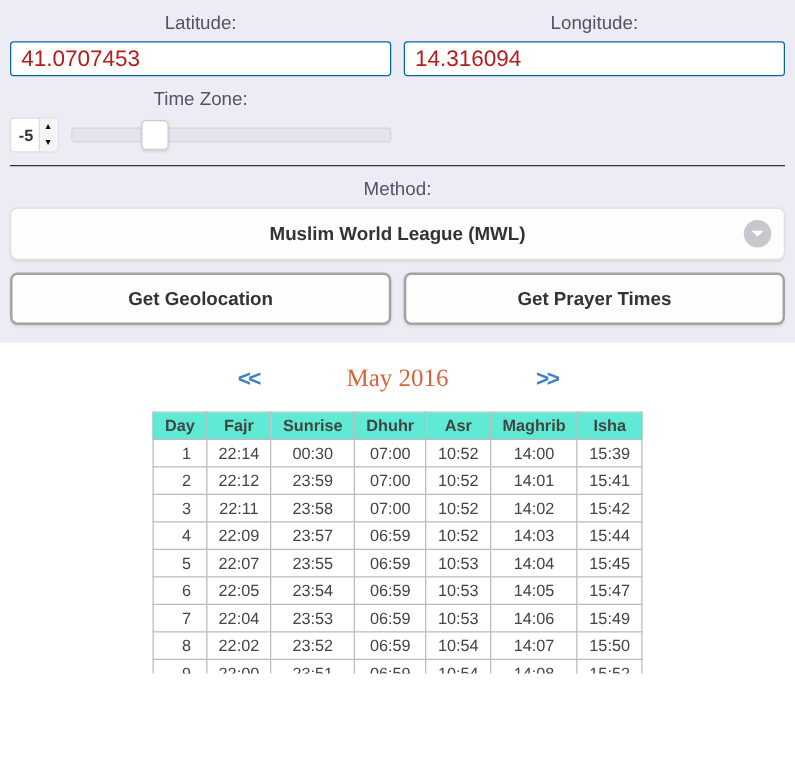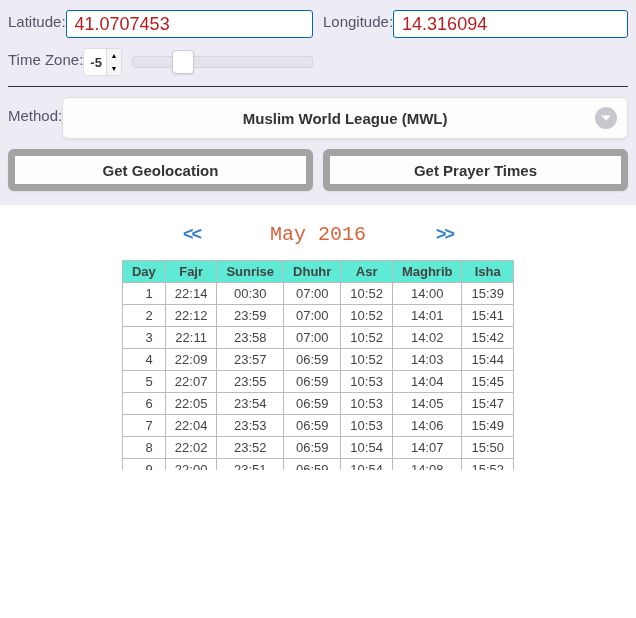--- a/index.html
+++ b/index.html
@@ -1,38 +1,38 @@
 <!DOCTYPE html>
 <html><head>
 <meta charset="utf-8">
 <style>
 *{box-sizing:border-box;margin:0;padding:0}
 body{font-family:Arial,Helvetica,sans-serif;background:#fff;width:636px;color:#333}
 .panel{background:#edecf4;padding:10px 8px 14px}
 .row{display:flex;gap:10px;margin-bottom:10px}
-.col{flex:1;display:flex;flex-direction:row;align-items:center}
+.col{flex:1;display:flex;flex-direction:column;}
 .lbl{color:#545369;font-size:15px;margin-bottom:6px;text-align:center}
 .txt{width:100%;height:28px;border:1px solid #0369a1;border-radius:3px;padding:4px 8px;font-size:18px;color:#b91c1c;background:#fff}
 .tz-col{flex:1;display:flex;align-items:center;gap:10px}
 .spinner{display:flex;align-items:center;border:1px solid #ddd;border-radius:3px;background:#fff;height:28px}
 .spinner-val{font-weight:bold;font-size:13px;padding:0 4px 0 6px}
 .spinner-btns{display:flex;flex-direction:column;border-left:1px solid #ddd}
 .spinner-btn{width:14px;height:13px;font-size:7px;line-height:1;background:#f5f5f5;border:none;cursor:pointer;display:flex;align-items:center;justify-content:center}
 .slider-wrap{flex:1;position:relative;height:18px;display:flex;align-items:center}
 .slider-track{width:100%;height:12px;background:#e5e4ec;border:1px solid #d5d4dc;border-radius:3px}
 .slider-thumb{position:absolute;left:22%;top:-3px;width:22px;height:24px;background:#fff;border:1px solid #ccc;border-radius:4px;box-shadow:0 1px 2px rgba(0,0,0,.1)}
 .select{width:100%;height:42px;background:#fdfdfd;border:1px solid #e0e0e0;border-radius:6px;display:flex;align-items:center;justify-content:center;position:relative;font-weight:bold;font-size:15px;color:#333;cursor:pointer;box-shadow:0 1px 2px rgba(0,0,0,.08)}
 .chev{position:absolute;right:10px;width:22px;height:22px;border-radius:50%;background:#c8c7ce;display:flex;align-items:center;justify-content:center}
 .chev svg{width:12px;height:12px;fill:#fff}
 .search{width:100%;height:32px;border:1px solid #e0e0e0;border-radius:4px;padding:4px 8px;font-size:13px;color:#aaa;background:#fff}
-.btn{flex:1;height:42px;background:#fdfdfd;border:7px solid #a3a3a3;border-radius:6px;font-weight:bold;font-size:15px;color:#333;cursor:pointer;box-shadow:0 1px 2px rgba(0,0,0,.08)}
+.btn{flex:1;height:42px;background:#fdfdfd;border:2px solid #a3a3a3;border-radius:6px;font-weight:bold;font-size:15px;color:#333;cursor:pointer;box-shadow:0 1px 2px rgba(0,0,0,.08)}
 .divider{border:none;border-top:1px solid #333;margin:6px 0 10px}
 .cal{display:flex;align-items:center;justify-content:center;gap:70px;margin:18px 0 14px}
 .cal-nav{color:#3b7fc4;font-size:18px;font-weight:bold;cursor:pointer;letter-spacing:-2px}
-.cal-title{color:#d9643a;font-size:20px;font-family:Liberation Mono, monospace}
+.cal-title{color:#d9643a;font-size:20px;font-family:Liberation Serif, serif}
 table{border-collapse:collapse;margin:0 auto;font-size:13px}
 th,td{border:1px solid #bbb;padding:3px 9px;text-align:center;color:#444}
 th{background:#5eead4;font-weight:bold}
 tbody tr td:first-child{text-align:right;padding-right:12px}
 .table-clip{height:210px;overflow:hidden}
 </style>
 </head>
 <body>
 
 <div class="panel">

